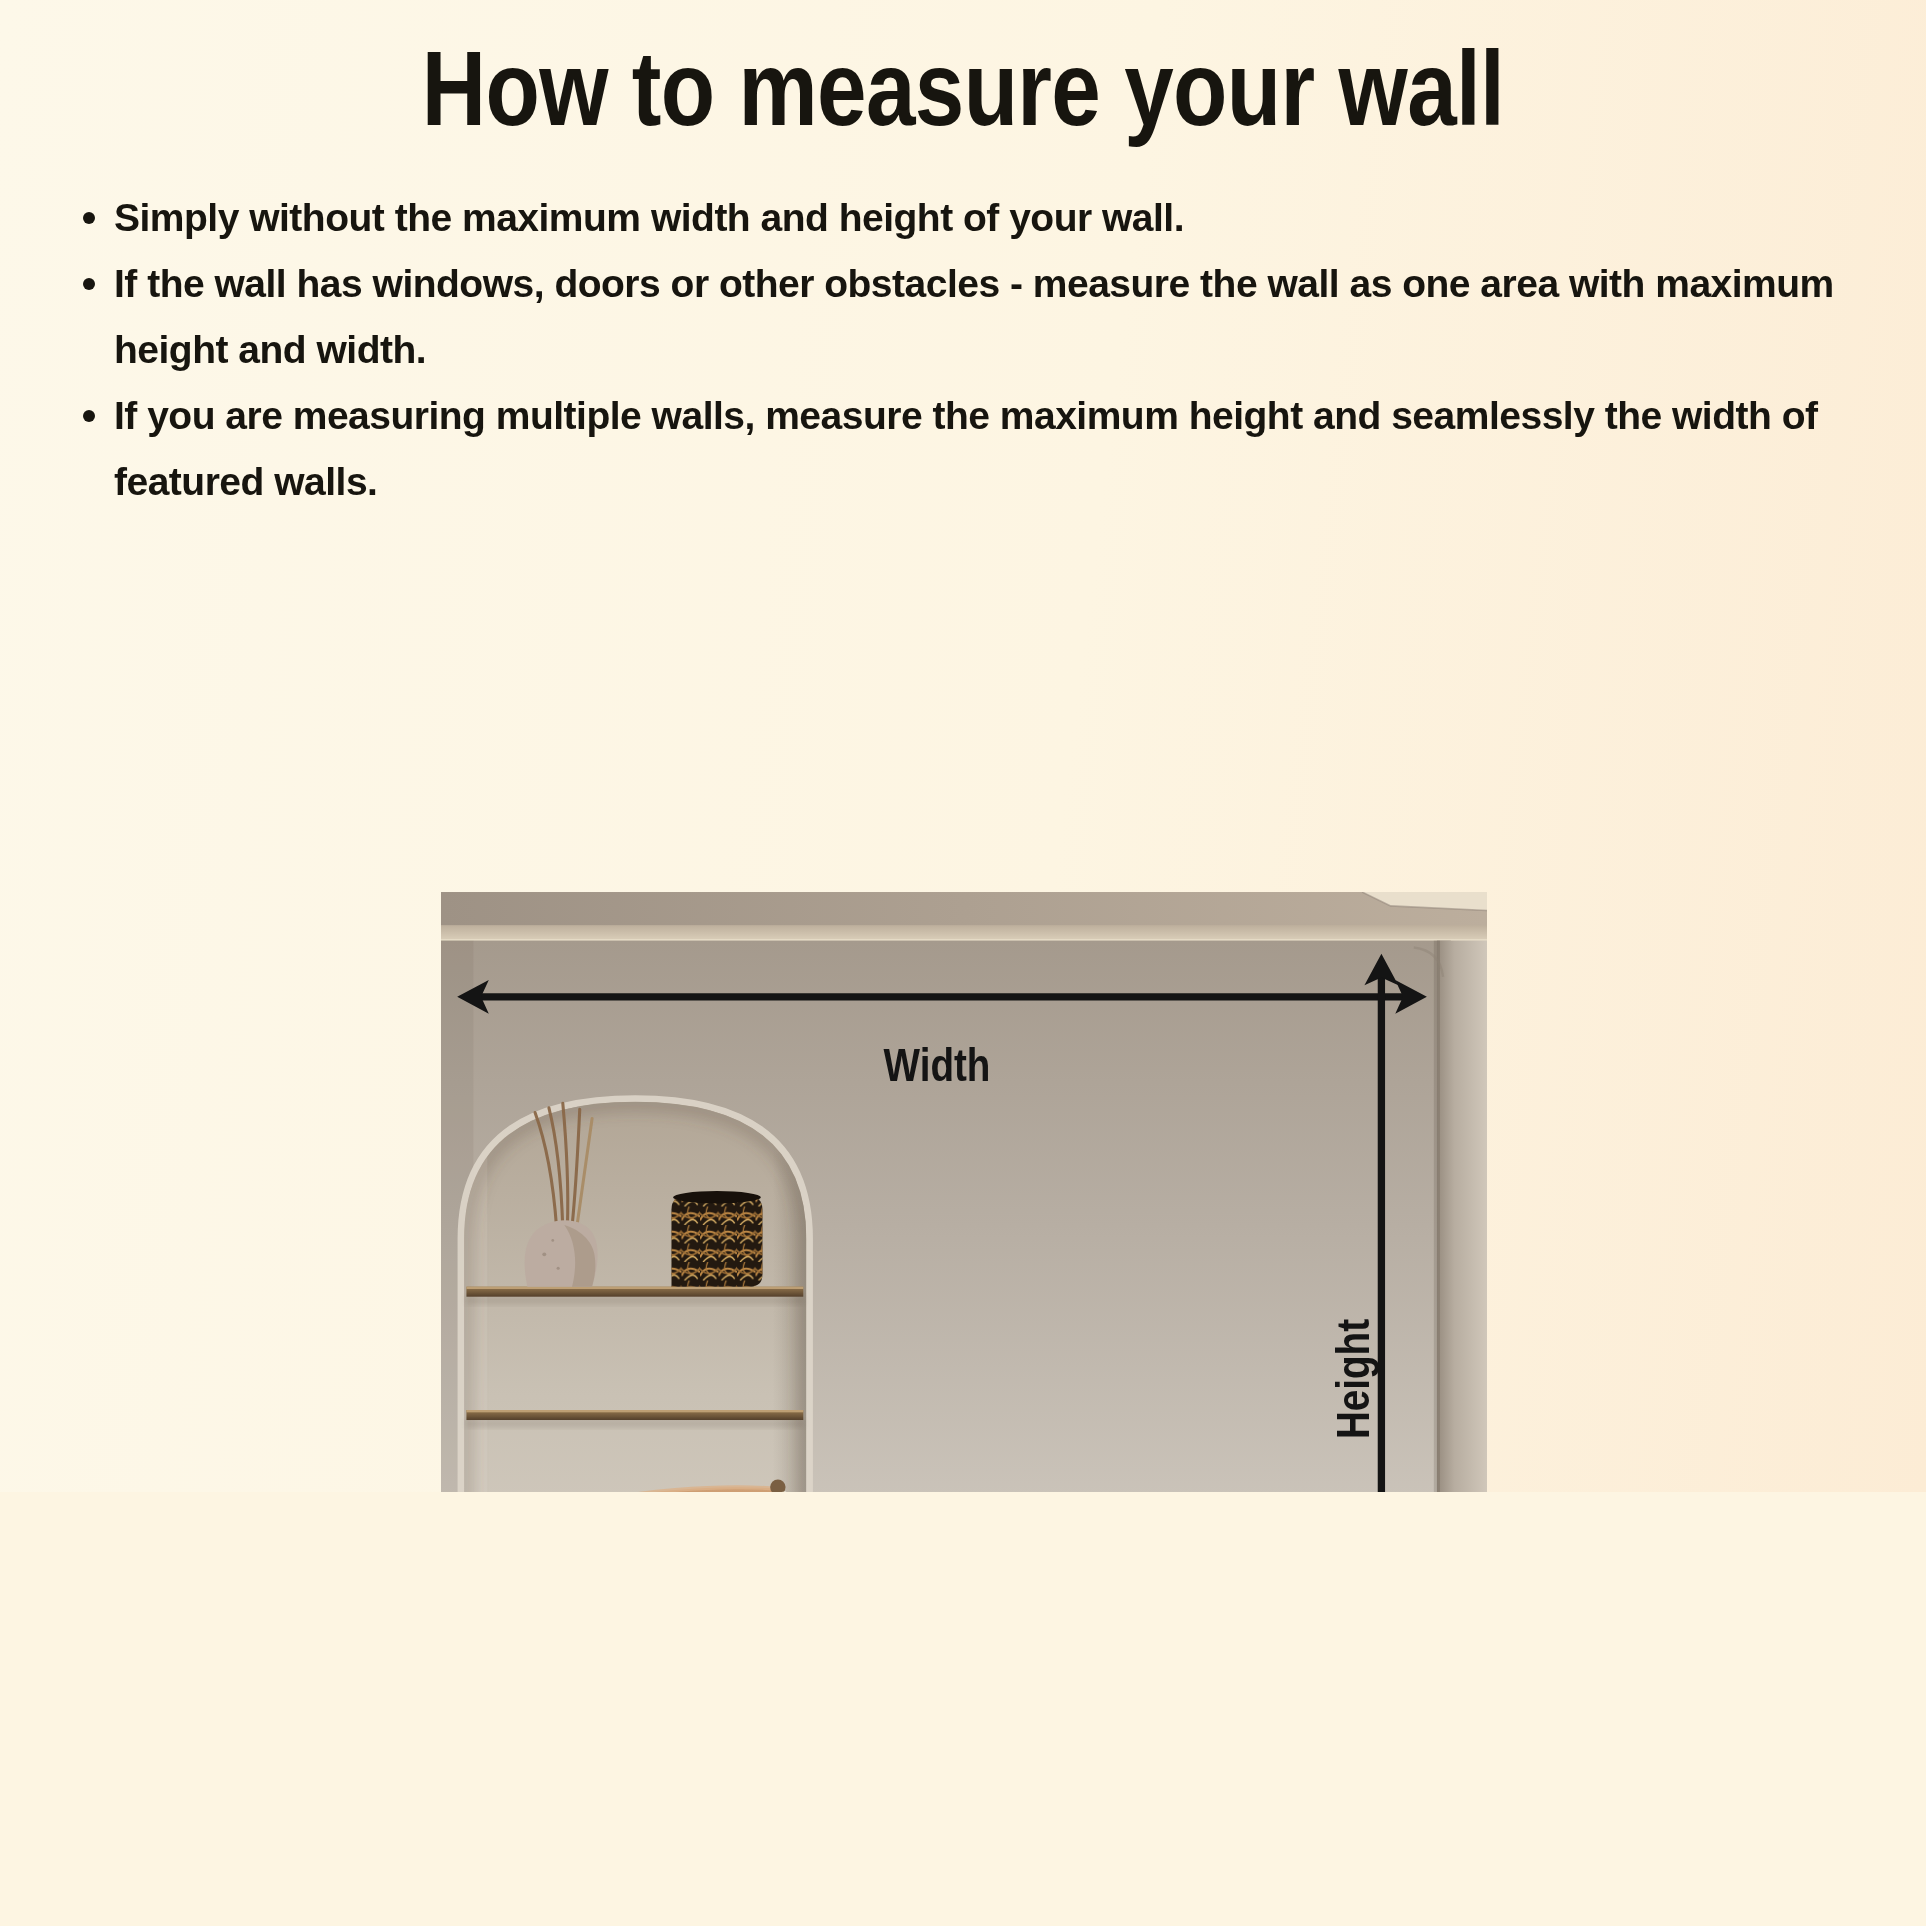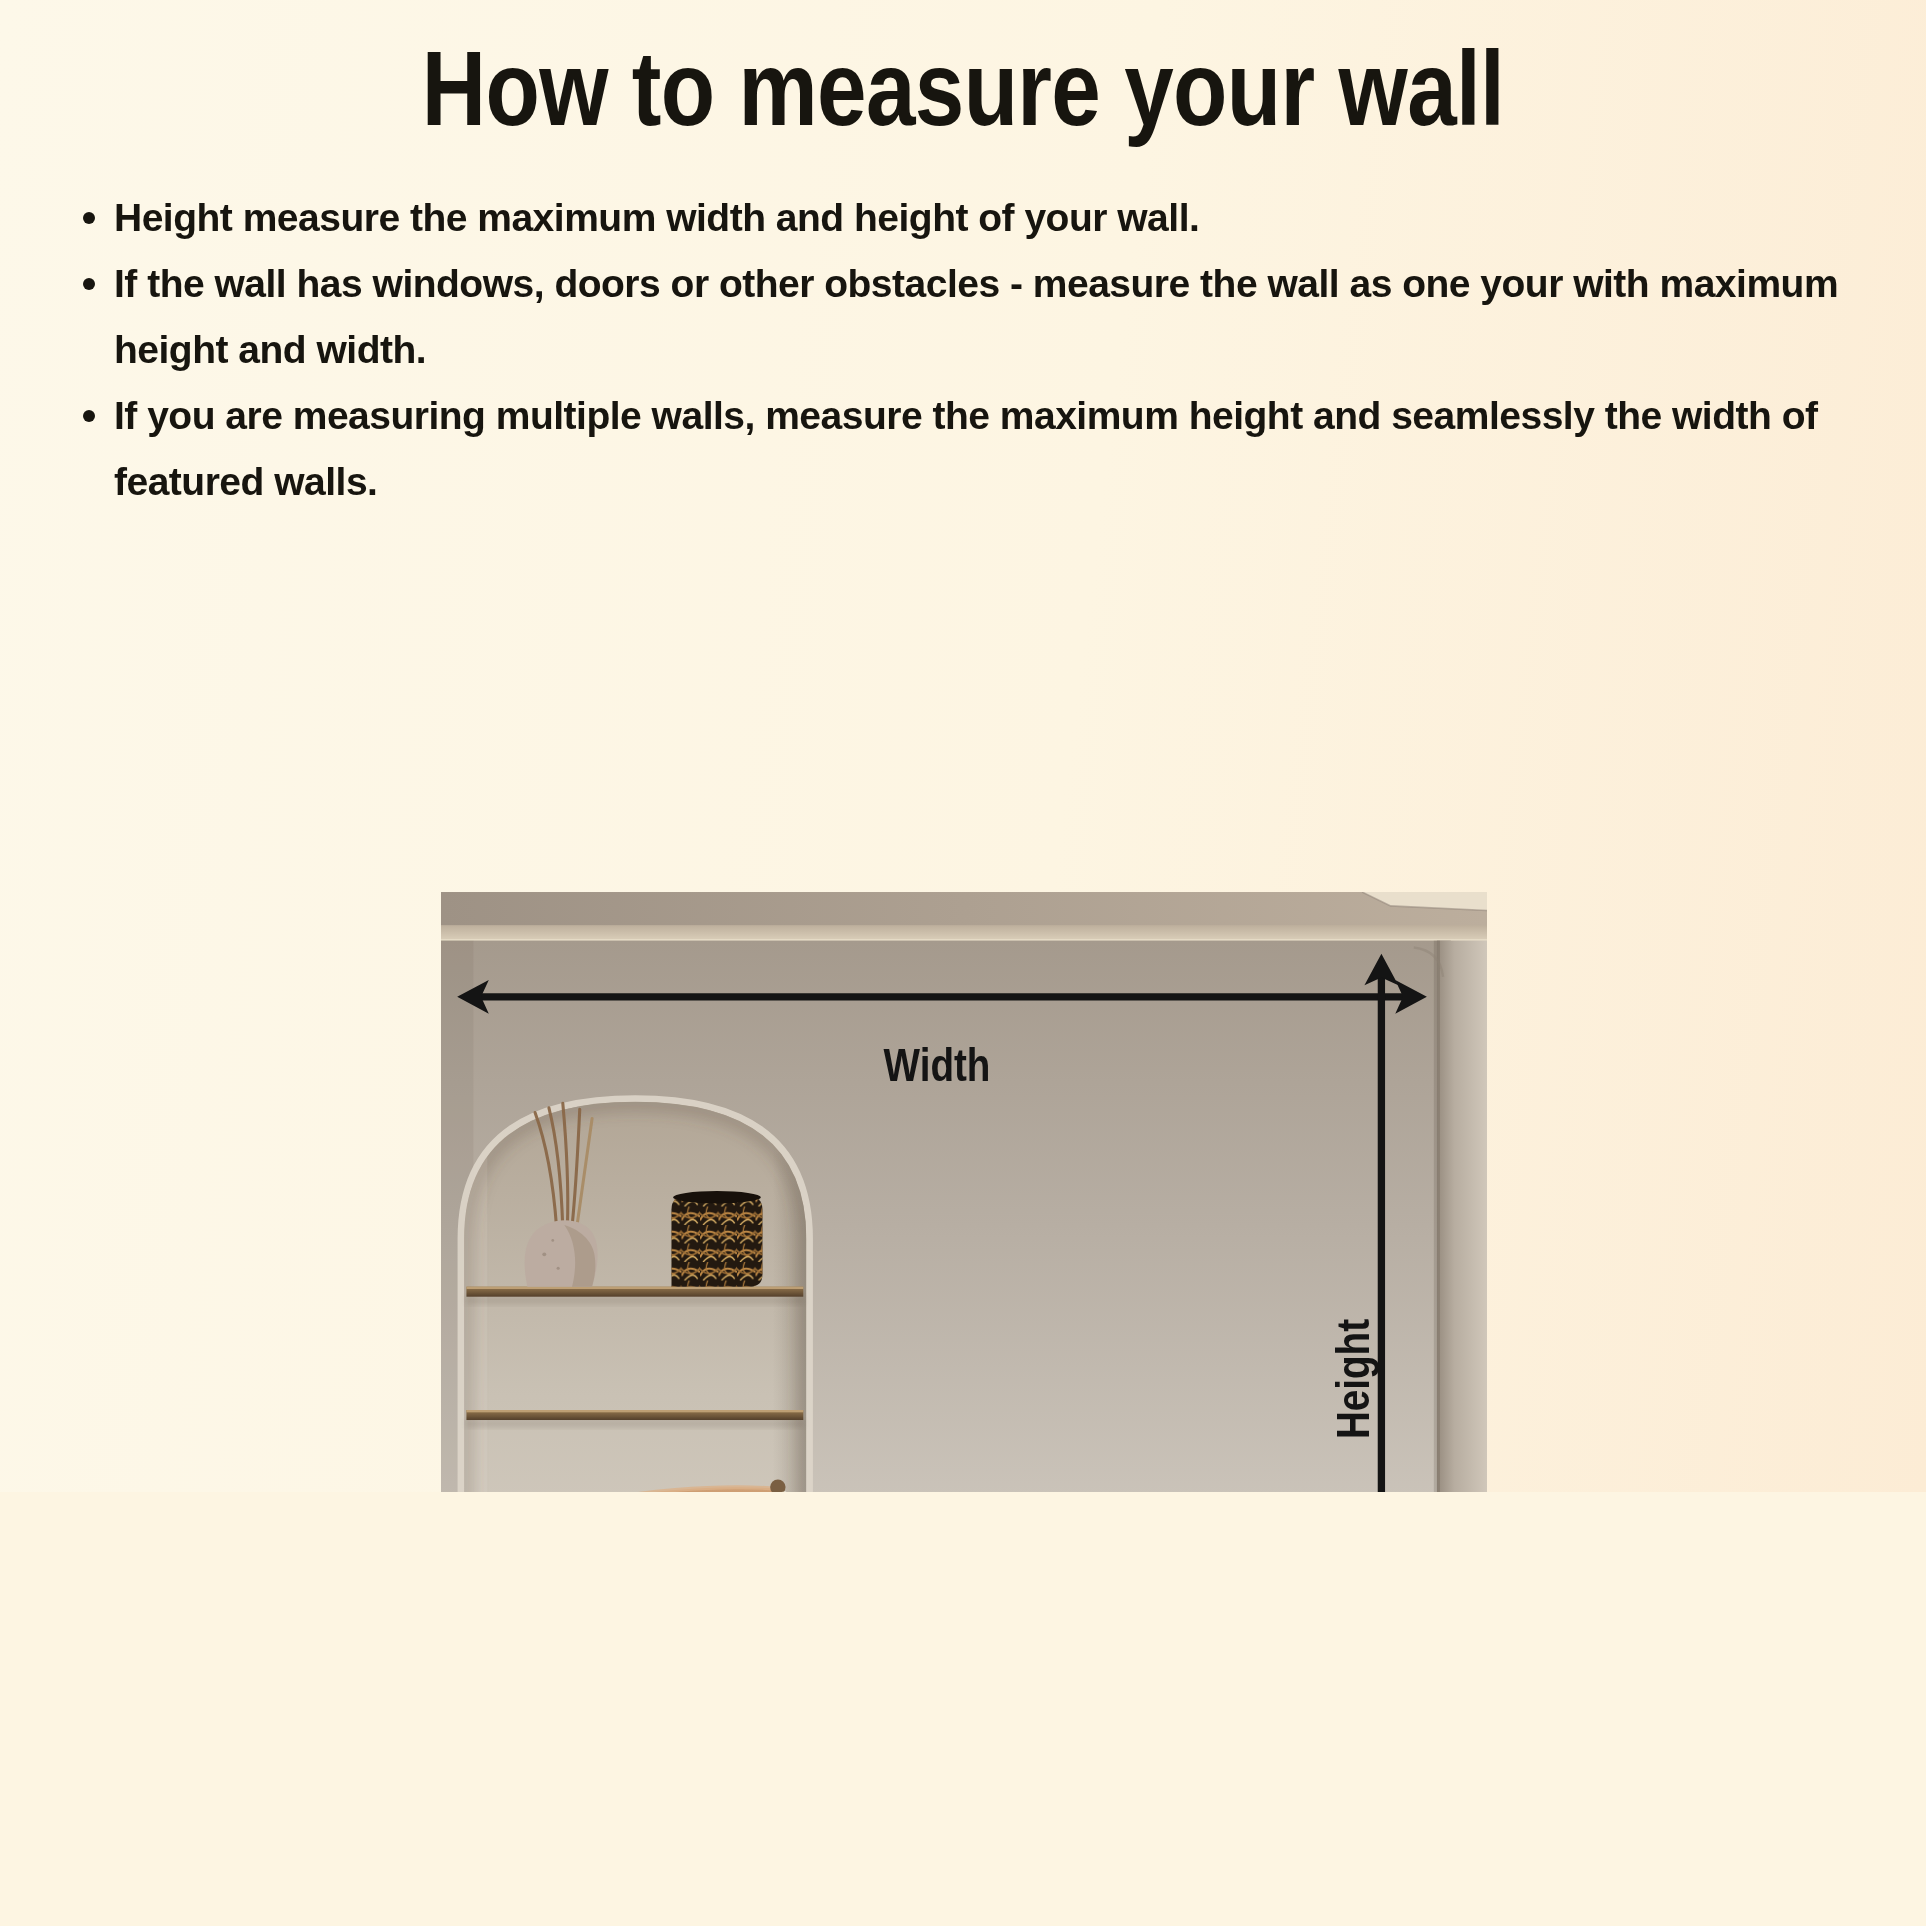--- a/index.html
+++ b/index.html
@@ -35,25 +35,25 @@
 </head>
 <body>
 
 <div class="canvas">
 
   <div class="title">How to measure your wall</div>
 
   <ul class="bullets">
     <li>
         <span class="dot"></span>
-        <span>Height measure the maximum width and height of your wall.</span>
+        <span>Simply without the maximum width and height of your wall.</span>
       </li>
     <li>
         <span class="dot"></span>
-        <span>If the wall has windows, doors or other obstacles - measure the wall as one your with maximum height and width.</span>
+        <span>If the wall has windows, doors or other obstacles - measure the wall as one area with maximum height and width.</span>
       </li>
     <li>
         <span class="dot"></span>
         <span>If you are measuring multiple walls, measure the maximum height and seamlessly the width of featured walls.</span>
       </li>
   </ul>
 
   <div class="photo">
     <svg width="1046" height="952" viewBox="0 0 1357 1235">
       <defs>

